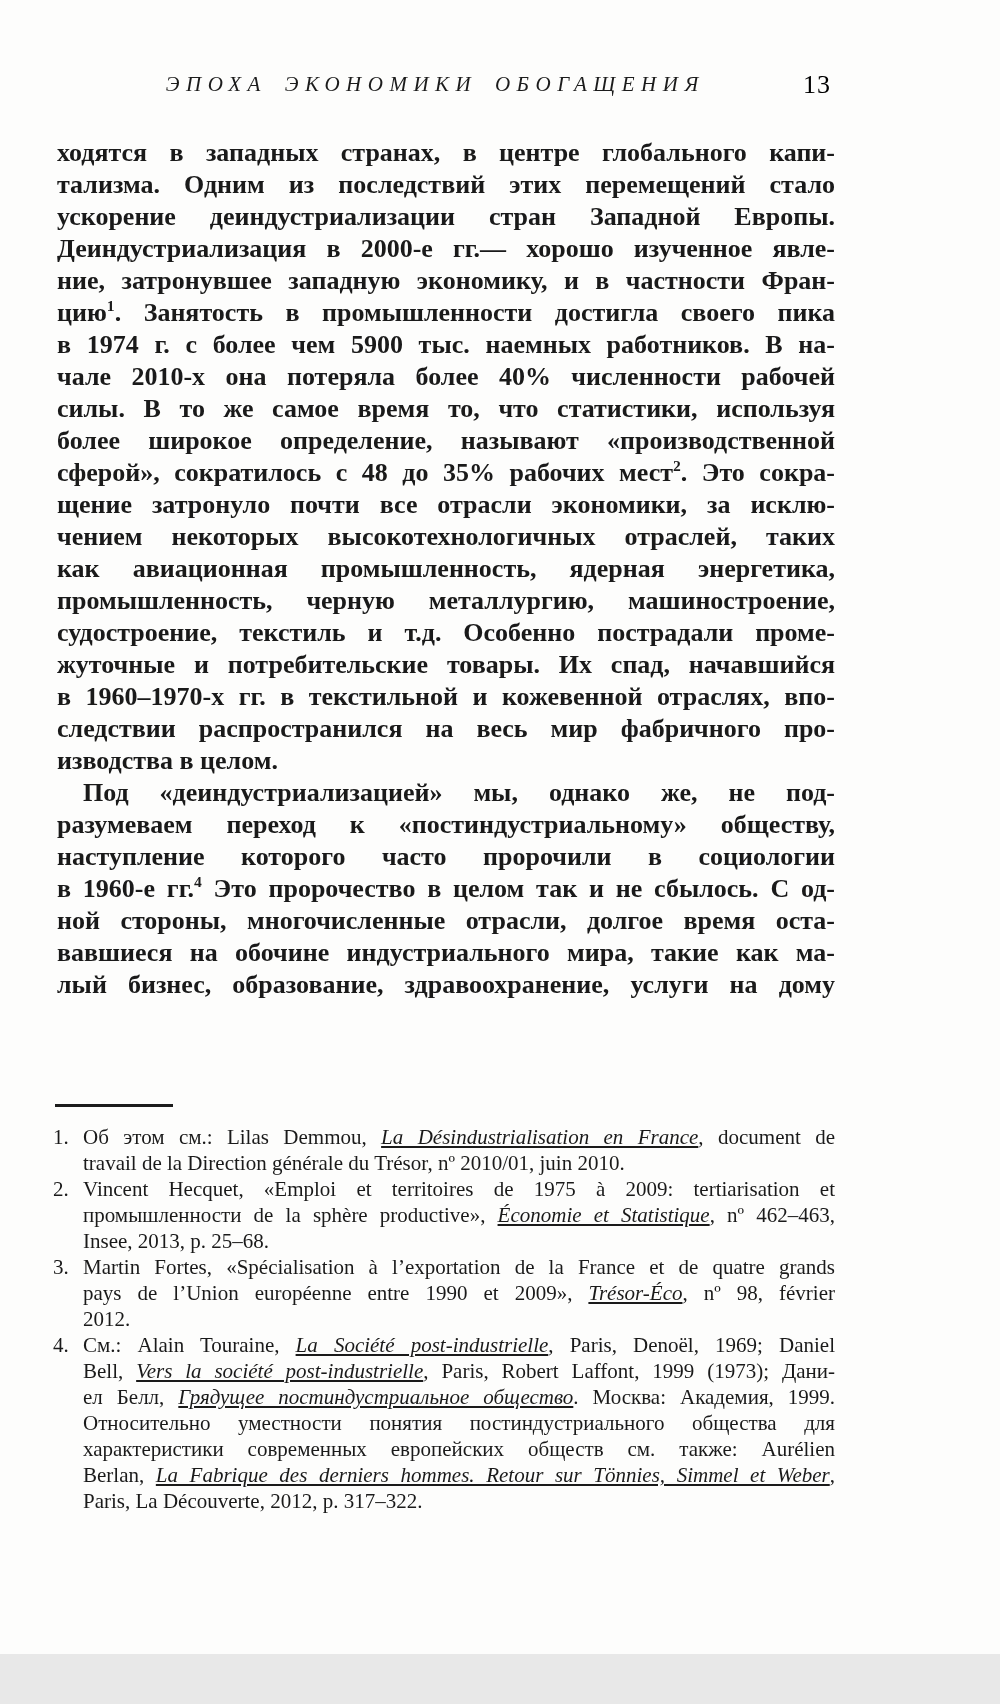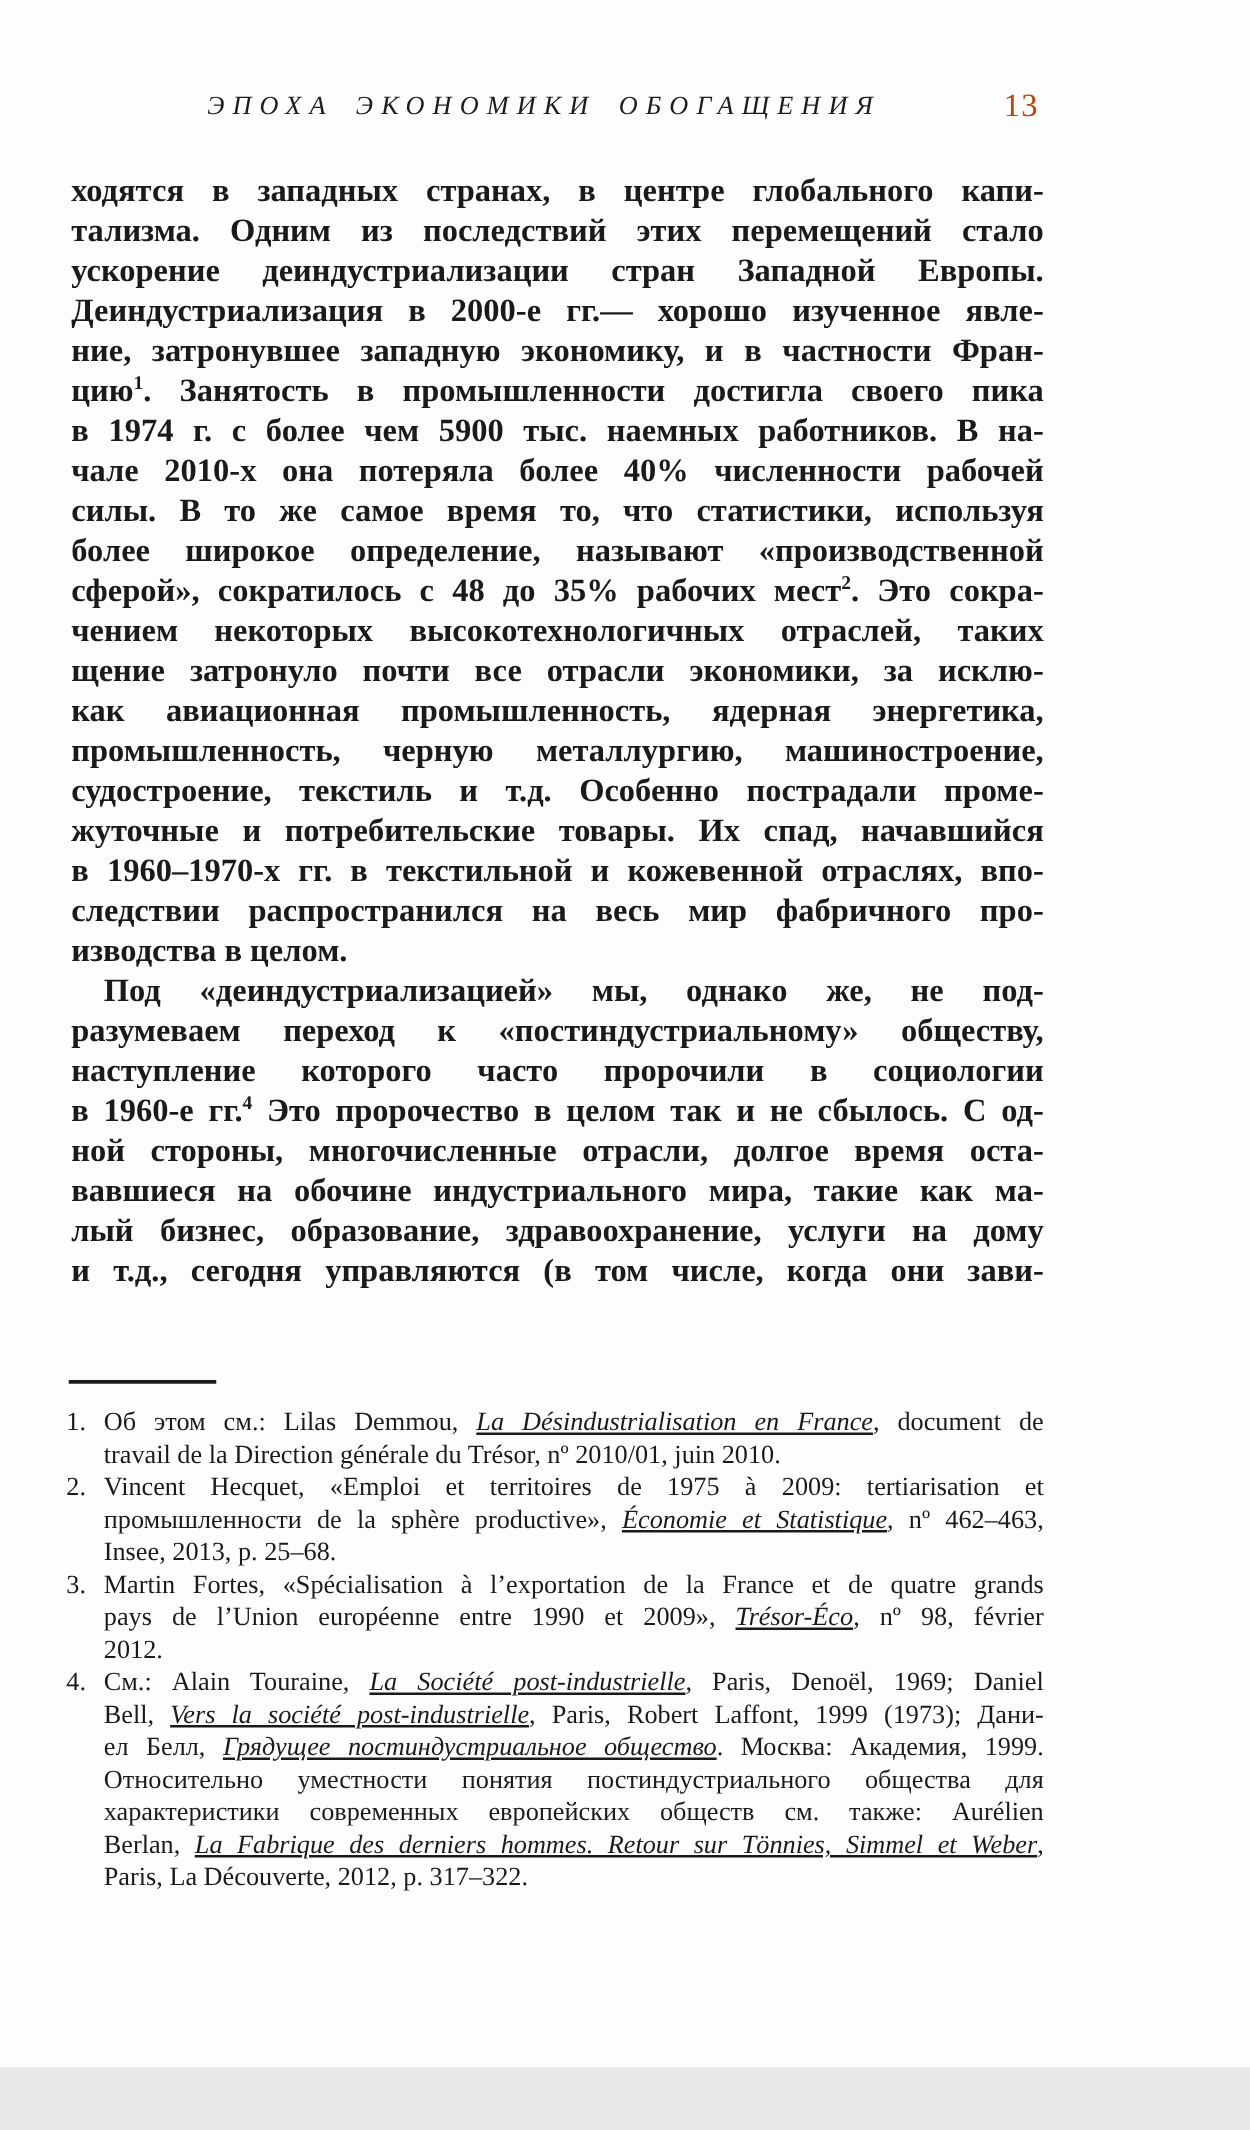--- a/index.html
+++ b/index.html
@@ -33,21 +33,21 @@
     letter-spacing: 6.5px;
     word-spacing: 6px;
     color: #1c1c1c;
   }
   .page-number {
     position: absolute;
     right: 4px;
     top: -2px;
     font-size: 26px;
     letter-spacing: 1px;
-    color: #c2410c;
+    color: #000000;
   }
 
   
   .body-text {
     position: absolute;
     left: 57px;
     top: 137px;
     width: 778px;
     font-size: 26px;
     line-height: 32px;
@@ -106,39 +106,38 @@
         <div class="text-line"><span>тализма. Одним из последствий этих перемещений стало</span></div>
         <div class="text-line"><span>ускорение деиндустриализации стран Западной Европы.</span></div>
         <div class="text-line"><span>Деиндустриализация в 2000-е гг.— хорошо изученное явле-</span></div>
         <div class="text-line"><span>ние, затронувшее западную экономику, и в частности Фран-</span></div>
         <div class="text-line"><span>цию</span><sup>1</sup><span>. Занятость в промышленности достигла своего пика</span></div>
         <div class="text-line"><span>в 1974 г. с более чем 5900 тыс. наемных работников. В на-</span></div>
         <div class="text-line"><span>чале 2010-х она потеряла более 40% численности рабочей</span></div>
         <div class="text-line"><span>силы. В то же самое время то, что статистики, используя</span></div>
         <div class="text-line"><span>более широкое определение, называют «производственной</span></div>
         <div class="text-line"><span>сферой», сократилось с 48 до 35% рабочих мест</span><sup>2</sup><span>. Это сокра-</span></div>
+        <div class="text-line"><span>щение затронуло почти все отрасли экономики, за исклю-</span></div>
         <div class="text-line"><span>чением некоторых высокотехнологичных отраслей, таких</span></div>
-        <div class="text-line"><span>щение затронуло почти все отрасли экономики, за исклю-</span></div>
         <div class="text-line"><span>как авиационная промышленность, ядерная энергетика,</span></div>
         <div class="text-line"><span>промышленность, черную металлургию, машиностроение,</span></div>
         <div class="text-line"><span>судостроение, текстиль и т.д. Особенно пострадали проме-</span></div>
         <div class="text-line"><span>жуточные и потребительские товары. Их спад, начавшийся</span></div>
         <div class="text-line"><span>в 1960–1970-х гг. в текстильной и кожевенной отраслях, впо-</span></div>
         <div class="text-line"><span>следствии распространился на весь мир фабричного про-</span></div>
         <div class="text-line end"><span>изводства в целом.</span></div>
       </div>
       <div class="paragraph">
         <div class="text-line indent"><span>Под «деиндустриализацией» мы, однако же, не под-</span></div>
         <div class="text-line"><span>разумеваем переход к «постиндустриальному» обществу,</span></div>
         <div class="text-line"><span>наступление которого часто пророчили в социологии</span></div>
         <div class="text-line"><span>в 1960-е гг.</span><sup>4</sup><span> Это пророчество в целом так и не сбылось. С од-</span></div>
         <div class="text-line"><span>ной стороны, многочисленные отрасли, долгое время оста-</span></div>
         <div class="text-line"><span>вавшиеся на обочине индустриального мира, такие как ма-</span></div>
         <div class="text-line"><span>лый бизнес, образование, здравоохранение, услуги на дому</span></div>
-        <div class="text-line"><span>и т.д., сегодня управляются (в том числе, когда они зави-</span></div>
       </div>
     </div>
 
   <div class="footnote-separator"></div>
 
   <div class="footnotes">
       <div class="footnote">
         <span class="footnote-number">1.</span>
         <div class="fn-line"><span>Об этом см.: Lilas Demmou, </span><i>La Désindustrialisation en France</i><span>, document de</span></div>
         <div class="fn-line end"><span>travail de la Direction générale du Trésor, nº 2010/01, juin 2010.</span></div>

